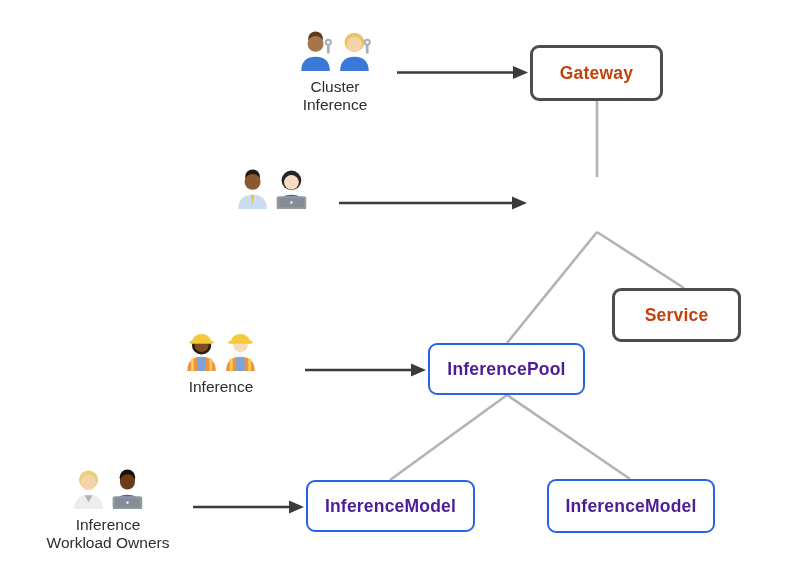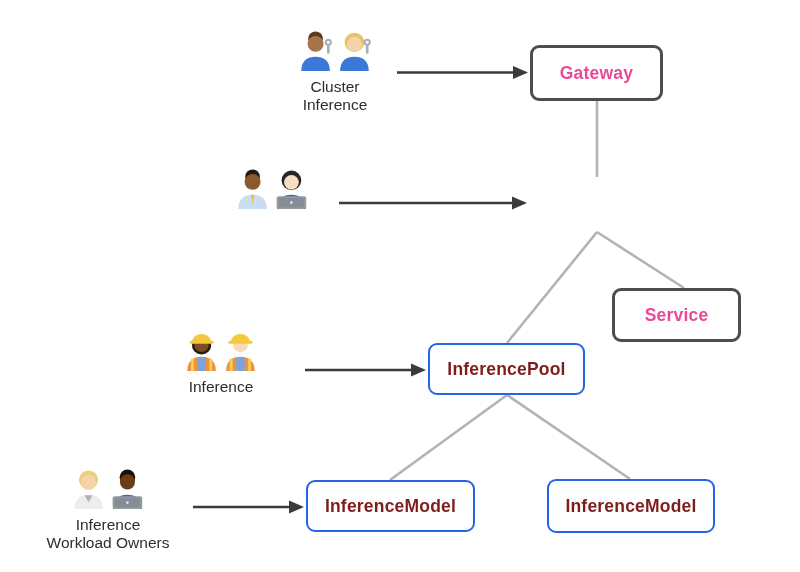--- a/index.html
+++ b/index.html
@@ -22,22 +22,22 @@
     background: #ffffff;
     border-radius: 9px;
     display: flex;
     align-items: center;
     justify-content: center;
     font-weight: bold;
     font-size: 17.5px;
     letter-spacing: 0.2px;
     white-space: nowrap;
   }
-  .node.std { border: 3px solid #4d4d4d; color: #ec4899; text-align: center; }
-  .node.inf { border: 2.5px solid #2563eb; color: #7f1d1d; }
+  .node.std { border: 3px solid #4d4d4d; color: #c2410c; text-align: center; }
+  .node.inf { border: 2.5px solid #2563eb; color: #4c1d95; }
 
   .n-gateway        { left: 530px; top: 45px;  width: 133px; height: 56px; }
   .n-httproute      { left: 528px; top: 177px; width: 138px; height: 55px; }
   .n-service        { left: 612px; top: 288px; width: 129px; height: 54px; }
   .n-inferencepool  { left: 428px; top: 343px; width: 157px; height: 52px; }
   .n-inferencemodel1{ left: 306px; top: 480px; width: 169px; height: 52px; }
   .n-inferencemodel2{ left: 547px; top: 479px; width: 168px; height: 54px; }
 
   .persona {
     position: absolute;

